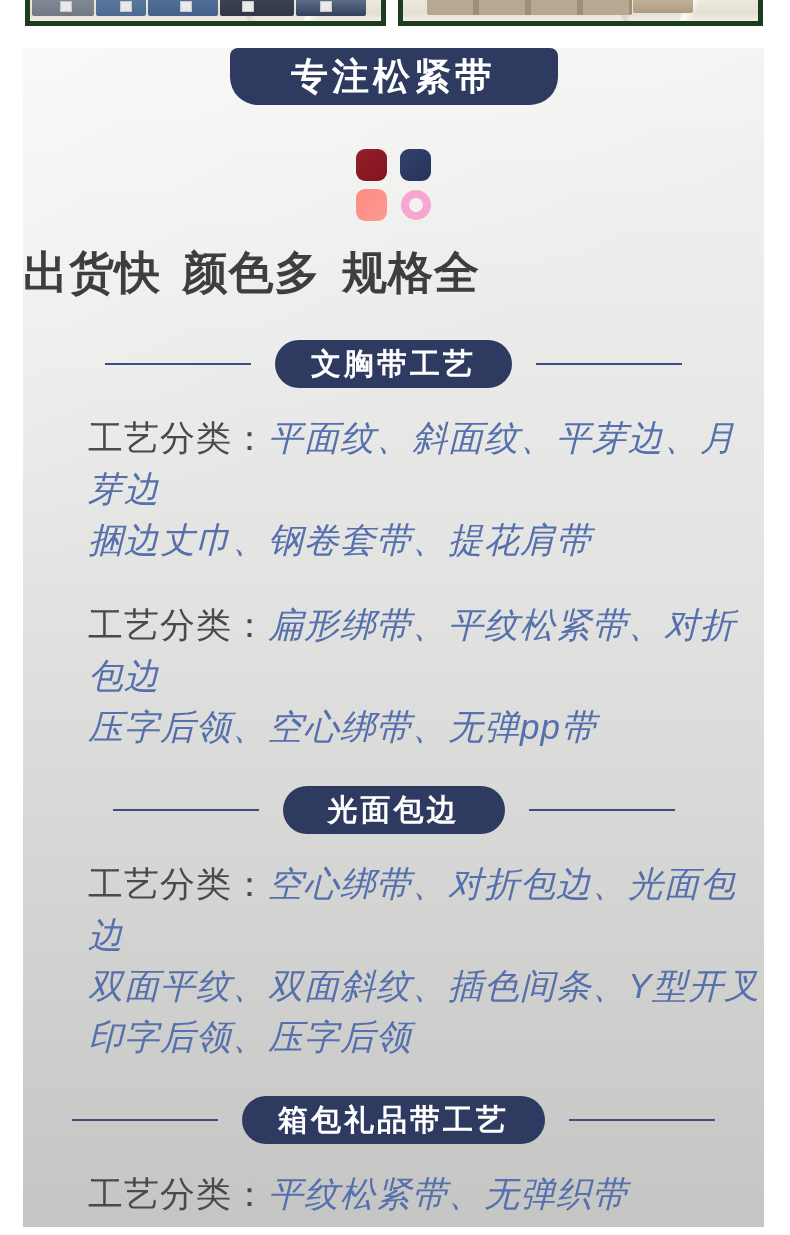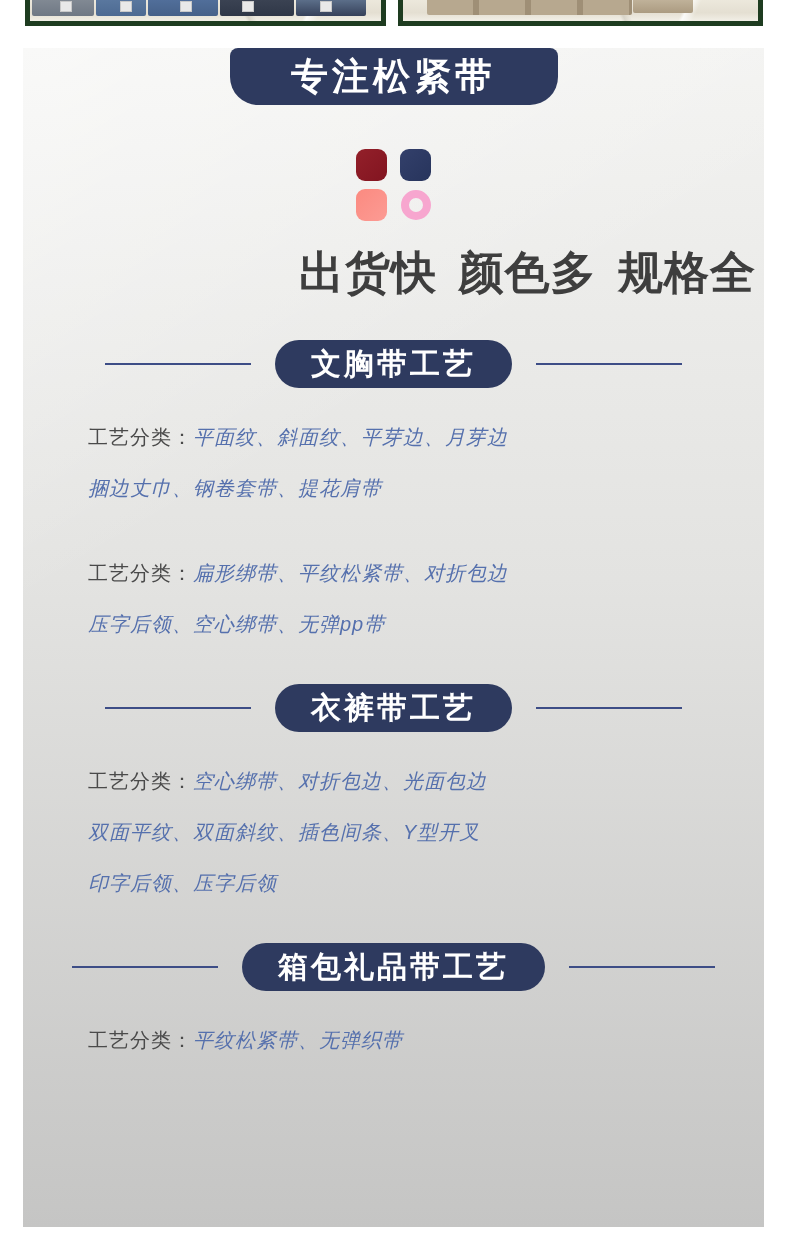--- a/index.html
+++ b/index.html
@@ -66,38 +66,38 @@
   .deco-sq{width:31px;height:32px;border-radius:9px;}
   .deco-red{background:linear-gradient(135deg,#93202a,#821420);}
   .deco-navy{background:linear-gradient(135deg,#33406b,#27345c);}
   .deco-salmon{background:linear-gradient(135deg,#fb8a80,#fc9b94);}
   .deco-ring{
     width:30px;height:30px;box-sizing:border-box;border:8px solid #f7a6cf;
     border-radius:50%;background:#ffffff00;justify-self:center;align-self:center;
   }
 
   .headline{
-    margin:27px 8px 0;text-align:right;
+    margin:27px 0 0;text-align:left;
     font-size:45px;font-weight:bold;color:#3e3e3e;
     letter-spacing:1px;word-spacing:8px;line-height:50px;
   }
 
   .section{margin-top:34px;}
   .section-first{margin-top:42px;}
   .section-head{display:flex;align-items:center;justify-content:center;gap:24px;}
   .rule{width:146px;height:2px;background:#3d4d86;}
   .pill{
     min-width:222px;box-sizing:border-box;padding:0 36px;height:48px;
     background:#2e3a5f;border-radius:24px;
     display:flex;align-items:center;justify-content:center;
   }
   .pill-label{color:#ffffff;font-size:30px;font-weight:bold;letter-spacing:3px;}
 
   .cat-block{margin:24px 0 0 65px;}
-  .cat-line{margin:0;font-size:20px;line-height:51px;color:#4a4a4a;letter-spacing:1px;}
+  .cat-line{margin:0;font-size:35px;line-height:51px;color:#4a4a4a;letter-spacing:1px;}
   .cat-label{color:#4a4a4a;font-style:normal;}
   .cat-items{color:#5570ad;font-style:italic;font-weight:500;}
 </style>
 </head>
 <body>
 
 <div class="photo photo-left">
   <div class="floor"></div>
   <div class="bale bale1"></div>
   <div class="bale bale2"></div>
@@ -149,21 +149,21 @@
     <div class="cat-block">
       <p class="cat-line"><span class="cat-label">工艺分类：</span><span class="cat-items">扁形绑带、平纹松紧带、对折包边</span></p>
       <p class="cat-line"><span class="cat-items">压字后领、空心绑带、无弹pp带</span></p>
     </div>
   </div>
 
   <div class="section">
     <div class="section-head">
       <span class="rule"></span>
       <span class="pill">
-        <span class="pill-label">衣裤带工艺</span>
+        <span class="pill-label">光面包边</span>
       </span>
       <span class="rule"></span>
     </div>
     <div class="cat-block">
       <p class="cat-line"><span class="cat-label">工艺分类：</span><span class="cat-items">空心绑带、对折包边、光面包边</span></p>
       <p class="cat-line"><span class="cat-items">双面平纹、双面斜纹、插色间条、Y型开叉</span></p>
       <p class="cat-line"><span class="cat-items">印字后领、压字后领</span></p>
     </div>
   </div>
 

